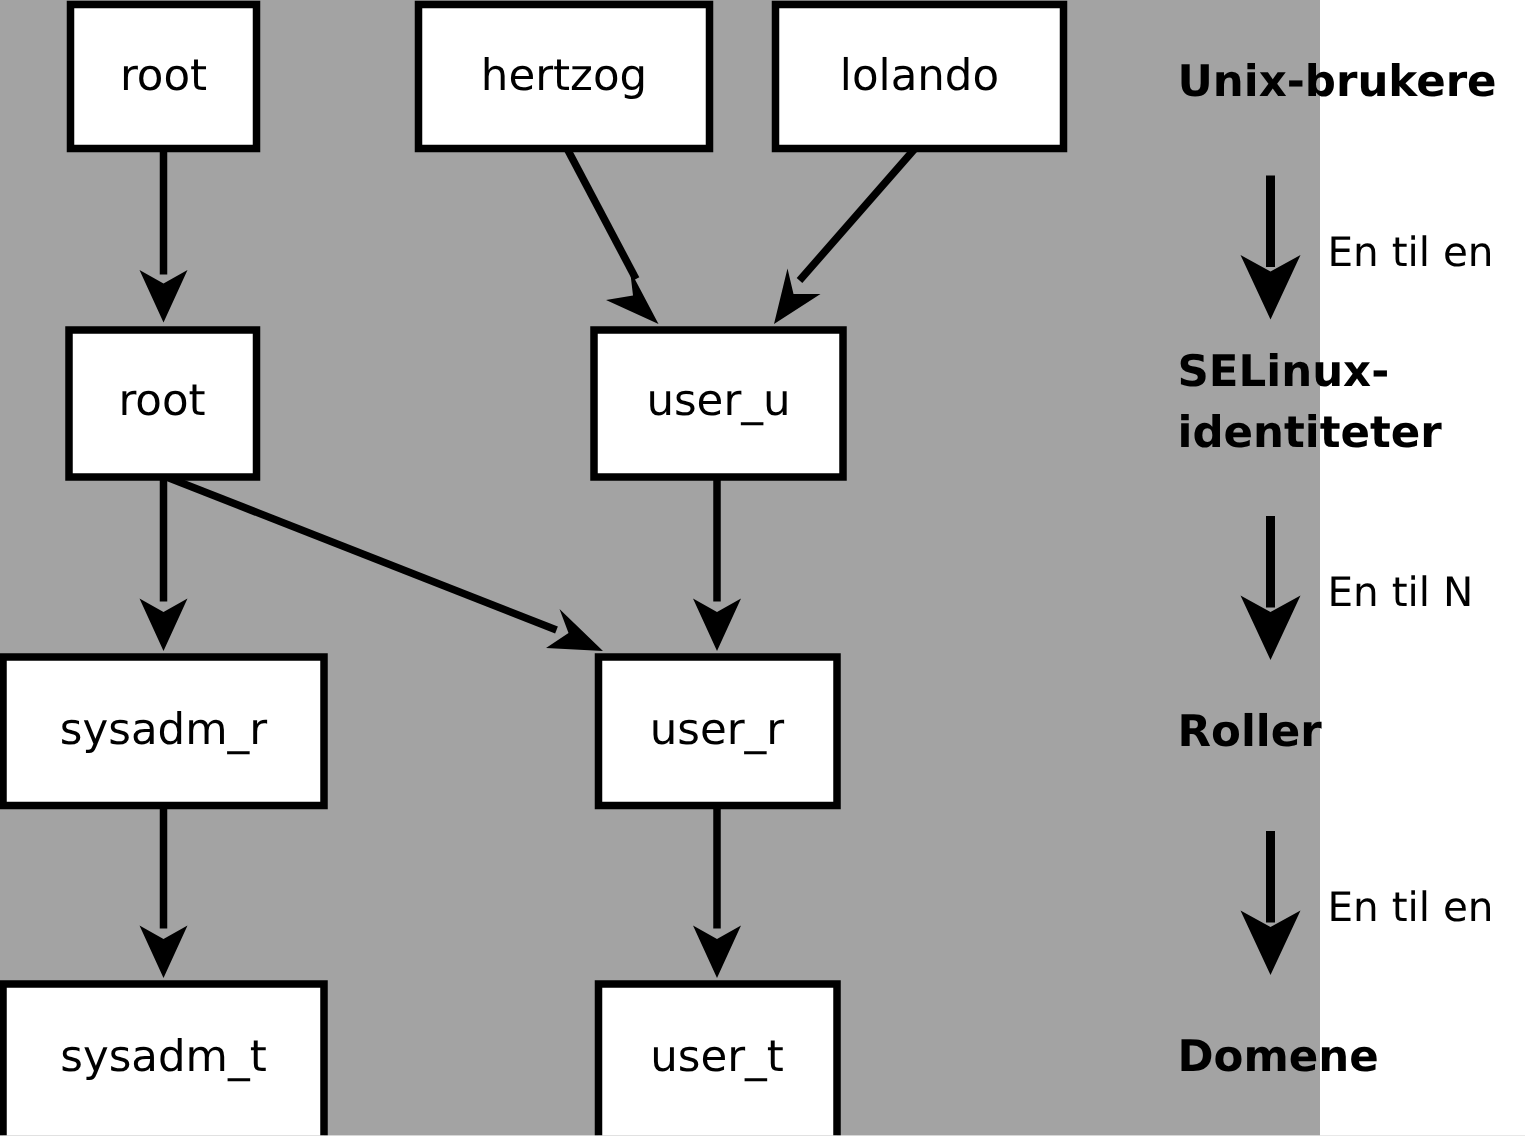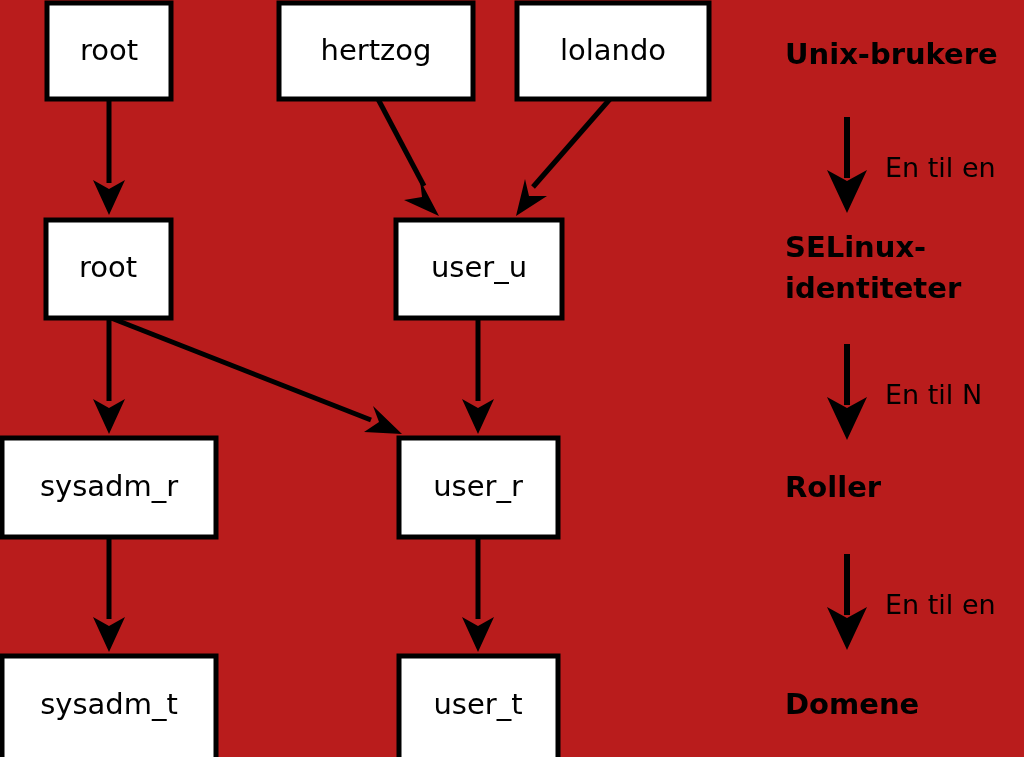--- a/index.html
+++ b/index.html
@@ -9,23 +9,23 @@
     background: #ffffff;
   }
   body {
     width: 1024px;
     height: 757px;
     overflow: hidden;
     font-family: "DejaVu Sans", sans-serif;
   }
   #diagram-root {
     position: relative;
-    width: 1024px;
+    width: 880px;
     height: 757px;
-    background: #b91c1c;
+    background: #a3a3a3;
   }
   svg#diagram-svg {
     position: absolute;
     top: 0;
     left: 0;
     width: 1024px;
     height: 757px;
     display: block;
   }
   .node-box {

